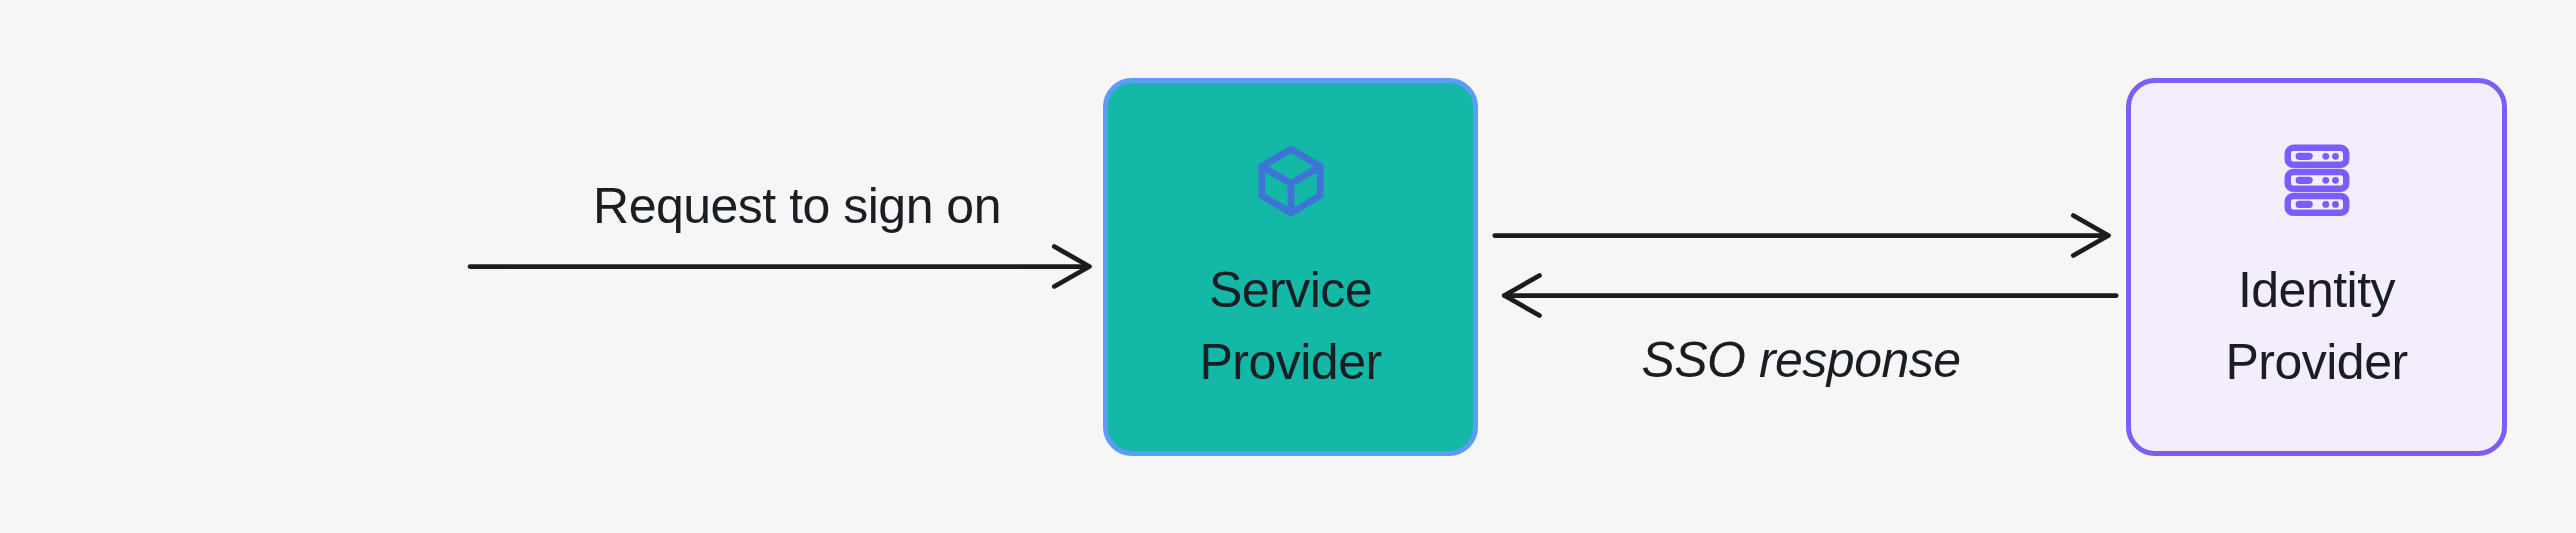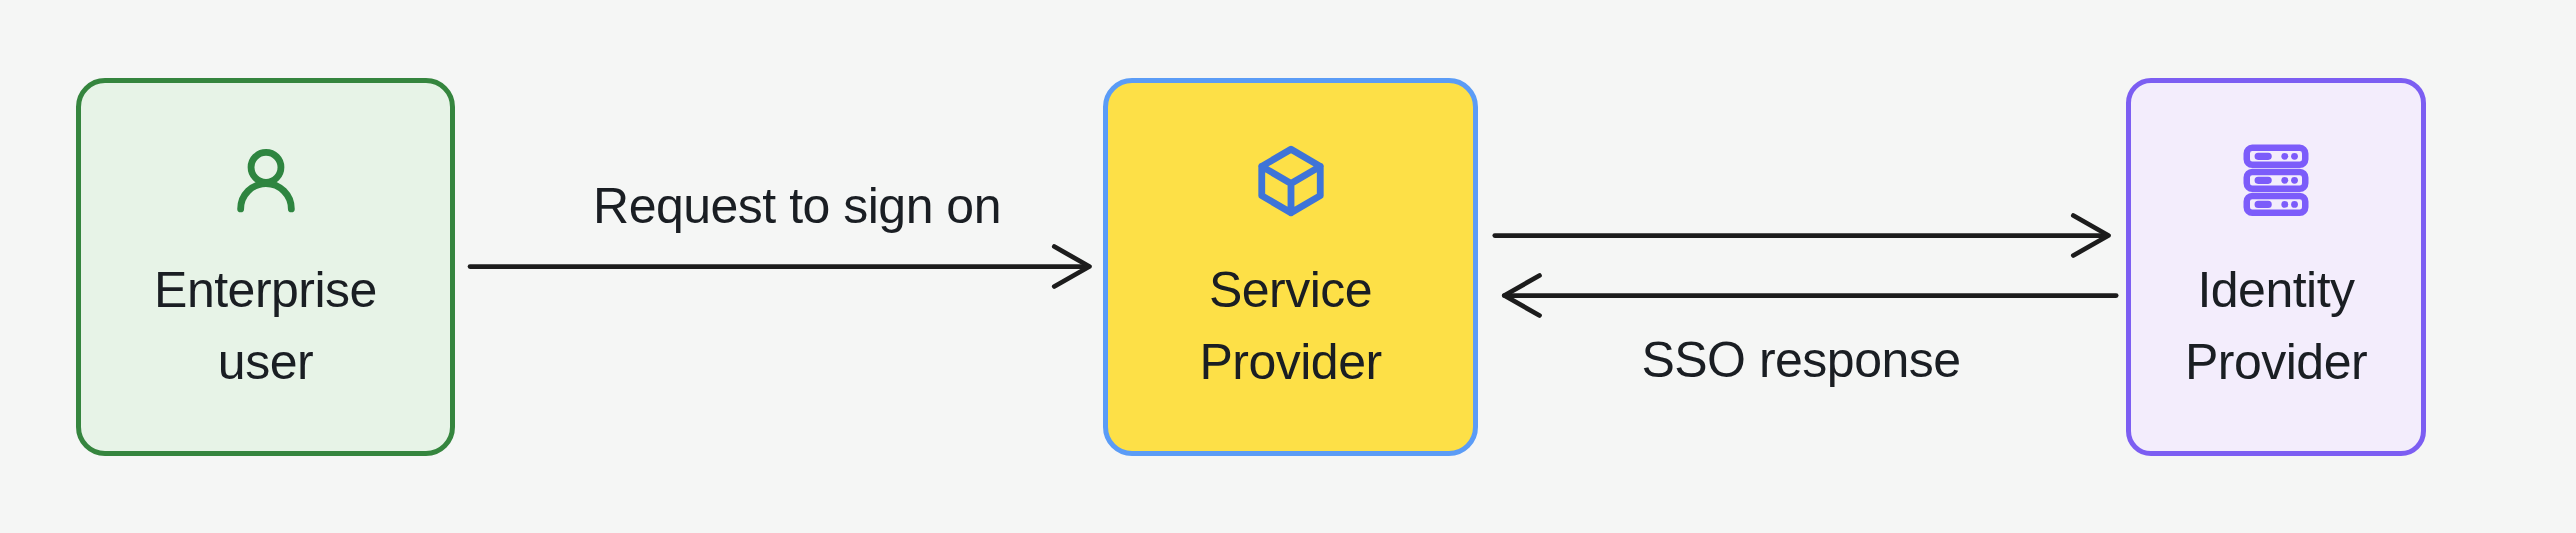--- a/index.html
+++ b/index.html
@@ -23,22 +23,22 @@
     box-sizing: border-box;
     border: 5.7px solid;
     border-radius: 29px;
     display: flex;
     flex-direction: column;
     align-items: center;
     padding-top: 59px;
     gap: 34px;
   }
   .node-green  { left: 76px;   width: 379px; background: #e7f3e7; border-color: #35853e; }
-  .node-blue   { left: 1103px; width: 375px; background: #fde047; border-color: #5b9cf6; }
-  .node-purple { left: 2126px; width: 300px; background: #f3edfc; border-color: #7c5ef2; border-radius: 25px; }
+  .node-blue   { left: 1103px; width: 375px; background: #14b8a6; border-color: #5b9cf6; }
+  .node-purple { left: 2126px; width: 381px; background: #f3edfc; border-color: #7c5ef2; }
   .node-icon { width: 78px; height: 78px; flex: 0 0 auto; }
   .node-label {
     font-size: 50px;
     line-height: 72px;
     font-weight: 500;
     letter-spacing: -0.5px;
     text-align: center;
     white-space: nowrap;
   }
   .edge-arrow { position: absolute; }
@@ -46,37 +46,27 @@
     position: absolute;
     transform: translateX(-50%);
     font-size: 50px;
     line-height: 57px;
     font-weight: 500;
     letter-spacing: -0.5px;
     white-space: nowrap;
   }
   .lbl-request  { left: 781px;  top: 178px; margin-left: 16px; }
   .lbl-sso-req  { left: 1801px; top: 143px; }
-  .lbl-sso-resp { left: 1801px; top: 332px; }
+  .lbl-sso-resp { left: 1801px; top: 332px; font-style: italic; }
 </style>
 </head>
 <body>
 
 <div class="canvas">
 
-  <div class="node node-green">
-    <svg class="node-icon" viewBox="0 0 24 24" fill="none" stroke="#2e8540" stroke-width="2.1" stroke-linecap="round" stroke-linejoin="round">
-      <circle cx="12" cy="7.8" r="4.6"></circle>
-      <path d="M19.8 20.6a7.8 7.8 0 0 0-15.6 0"></path>
-    </svg>
-    <div class="node-label">
-      <div>Enterprise</div>
-      <div>user</div>
-    </div>
-  </div>
 
   <div class="node node-blue">
     <svg class="node-icon" viewBox="0 0 24 24" fill="none" stroke="#3e74d8" stroke-width="2.1" stroke-linecap="round" stroke-linejoin="round">
       <path d="m21 7.5-9-5.25L3 7.5m18 0-9 5.25m9-5.25v9l-9 5.25M3 7.5l9 5.25M3 7.5v9l9 5.25m0-9v9"></path>
     </svg>
     <div class="node-label">
       <div>Service</div>
       <div>Provider</div>
     </div>
   </div>

